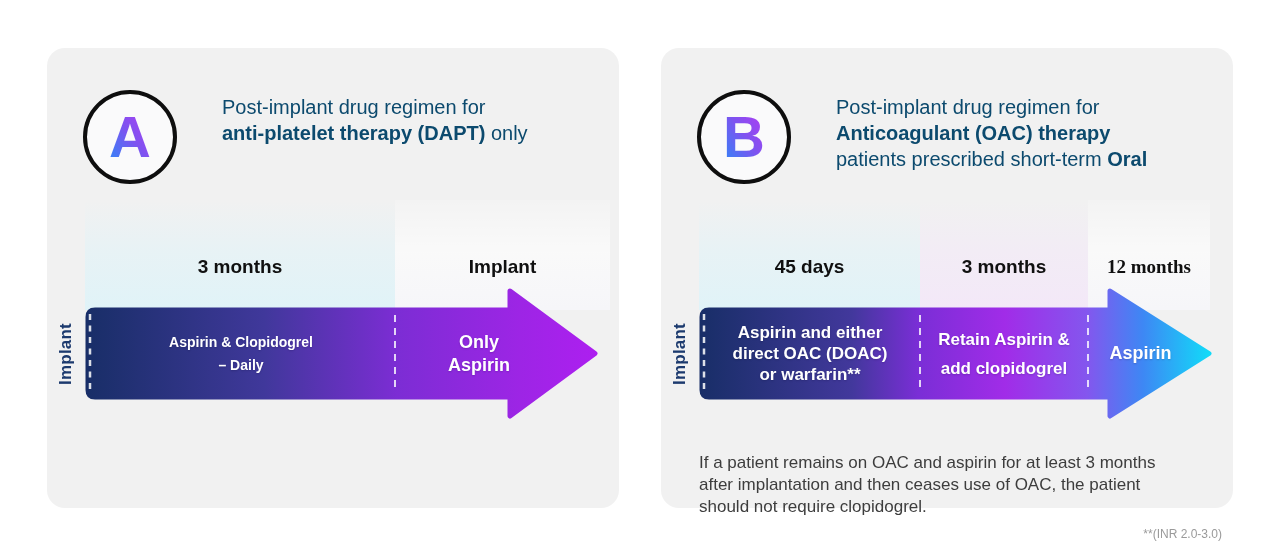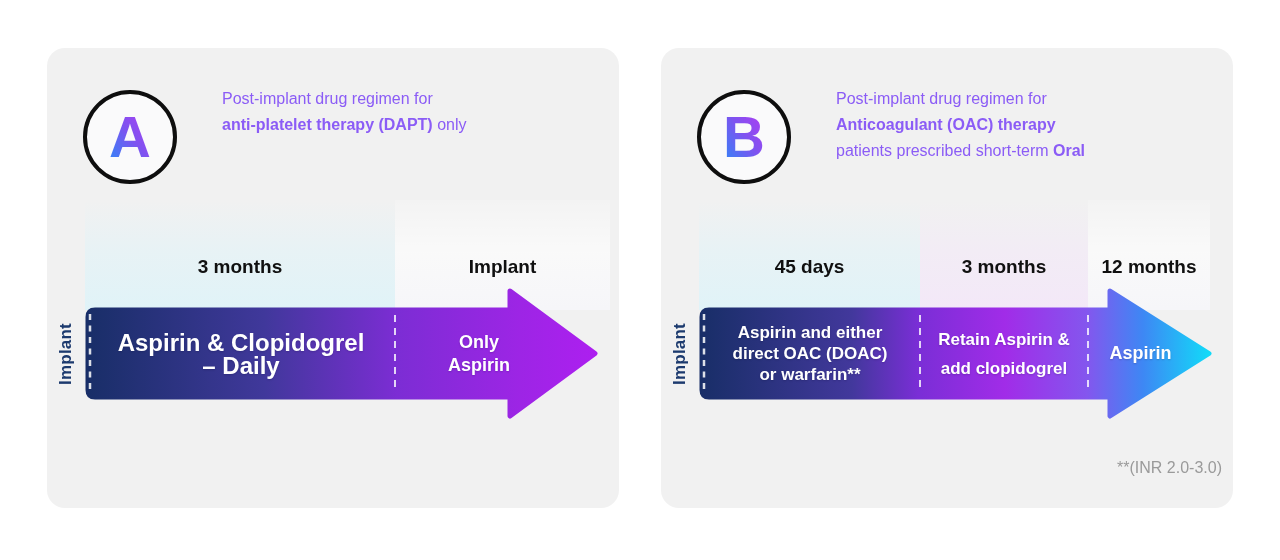--- a/index.html
+++ b/index.html
@@ -19,22 +19,22 @@
     box-sizing:border-box;border:4px solid #0e0e0e;border-radius:50%;
     background:#fafafb;display:flex;align-items:center;justify-content:center;
   }
   .badge-letter{
     font-size:58px;font-weight:700;line-height:1;
     background:linear-gradient(55deg,#3e7cf6 12%,#7e53f0 52%,#ac3ef2 90%);
     -webkit-background-clip:text;background-clip:text;color:transparent;
   }
 
   .heading{
-    position:absolute;left:175px;top:38px;width:375px;
-    font-size:16px;line-height:26px;color:#8b5cf6;
+    position:absolute;left:175px;top:46px;width:375px;
+    font-size:20px;line-height:26px;color:#0c4a6e;
   }
   .heading .b{font-weight:700;}
 
   .cols{position:absolute;left:38px;top:152px;height:110px;display:flex;}
   .col{display:flex;align-items:center;justify-content:center;}
   .col .lbl{font-weight:700;font-size:19px;color:#101010;margin-top:24px;}
   .t-cyan{background:linear-gradient(180deg,rgba(224,243,248,0) 0%,rgba(224,243,248,0.55) 45%,#e0f3f8 100%);}
   .t-pink{background:linear-gradient(180deg,rgba(243,232,248,0) 0%,rgba(243,232,248,0.55) 45%,#f3e8f8 100%);}
   .t-gray{background:linear-gradient(180deg,rgba(255,255,255,0.15) 0%,rgba(255,255,255,0.6) 45%,#f6f6f9 100%);}
 
@@ -52,21 +52,21 @@
   }
   .implant span{
     transform:rotate(-90deg);font-weight:700;font-size:17px;
     color:#1c3a6e;white-space:nowrap;letter-spacing:0.2px;
   }
 
   .footer{
     position:absolute;left:38px;top:382px;width:523px;
     font-size:17px;line-height:22px;color:#3d3d3d;white-space:pre-line;
   }
-  .inr{text-align:right;font-size:16px;color:#9a9a9a;margin-top:5px;white-space:normal;}
+  .inr{text-align:right;font-size:12px;color:#9a9a9a;margin-top:5px;white-space:normal;}
 </style>
 </head>
 <body>
 
 <div class="panel" id="panel-a">
   <div class="badge">
     <span class="badge-letter">A</span>
   </div>
 
   <div class="heading">
@@ -95,21 +95,21 @@
           <stop offset="0.35" stop-color="#40389b"></stop>
           <stop offset="0.61" stop-color="#7c2dd4"></stop>
           <stop offset="0.85" stop-color="#9d25e5"></stop>
           <stop offset="1" stop-color="#ad1ff0"></stop>
         </linearGradient>
       </defs>
       <path d="M10 23 H425 V4 L510 66.5 L425 129 V110 H10 Q3 110 3 103 V30 Q3 23 10 23 Z" fill="url(#gA)" stroke="url(#gA)" stroke-width="5" stroke-linejoin="round"></path>
       <line x1="5" y1="27" x2="5" y2="106" stroke="rgba(255,255,255,0.85)" stroke-width="2.5" stroke-dasharray="6 5.5"></line>
       <line x1="310" y1="28" x2="310" y2="105" stroke="rgba(255,255,255,0.8)" stroke-width="2" stroke-dasharray="7 6"></line>
     </svg>
-    <div class="seg" style="left:6px;width:300px;font-size:24px;line-height:23px;">Aspirin &amp; Clopidogrel
+    <div class="seg" style="left:6px;width:300px;font-size:14px;line-height:23px;">Aspirin &amp; Clopidogrel
 – Daily</div>
     <div class="seg" style="left:310px;width:168px;font-size:18px;line-height:23px;">Only
 Aspirin</div>
   </div>
 </div>
 
 <div class="panel" id="panel-b">
   <div class="badge">
     <span class="badge-letter">B</span>
   </div>
@@ -120,21 +120,21 @@
     <div><span>patients prescribed short-term </span><span class="b">Oral</span></div>
   </div>
 
   <div class="cols">
     <div class="col t-cyan" style="width:221px;">
       <span class="lbl">45 days</span>
     </div>
     <div class="col t-pink" style="width:168px;">
       <span class="lbl">3 months</span>
     </div>
-    <div class="col t-gray" style="width:122px;">
+    <div class="col t-gray" style="width:122px;font-family:Liberation Serif, serif;">
       <span class="lbl">12 months</span>
     </div>
   </div>
 
   <div class="implant">
     <span>Implant</span>
   </div>
 
   <div class="arrow-zone">
     <svg width="516" height="133" viewBox="0 0 516 133">
@@ -156,15 +156,18 @@
     </svg>
     <div class="seg" style="left:8px;width:206px;font-size:17px;line-height:21px;">Aspirin and either
 direct OAC (DOAC)
 or warfarin**</div>
     <div class="seg" style="left:225px;width:160px;font-size:17px;line-height:29px;">Retain Aspirin &amp;
 add clopidogrel</div>
     <div class="seg" style="left:389px;width:105px;font-size:18px;">Aspirin</div>
   </div>
 
   <div class="footer">
+    <span>If a patient remains on OAC and aspirin for at least 3 months
+after implantation and then ceases use of OAC, the patient
+should not require clopidogrel.</span>
     <div class="inr">**(INR 2.0-3.0)</div>
   </div>
 </div>
 
 </body></html>

